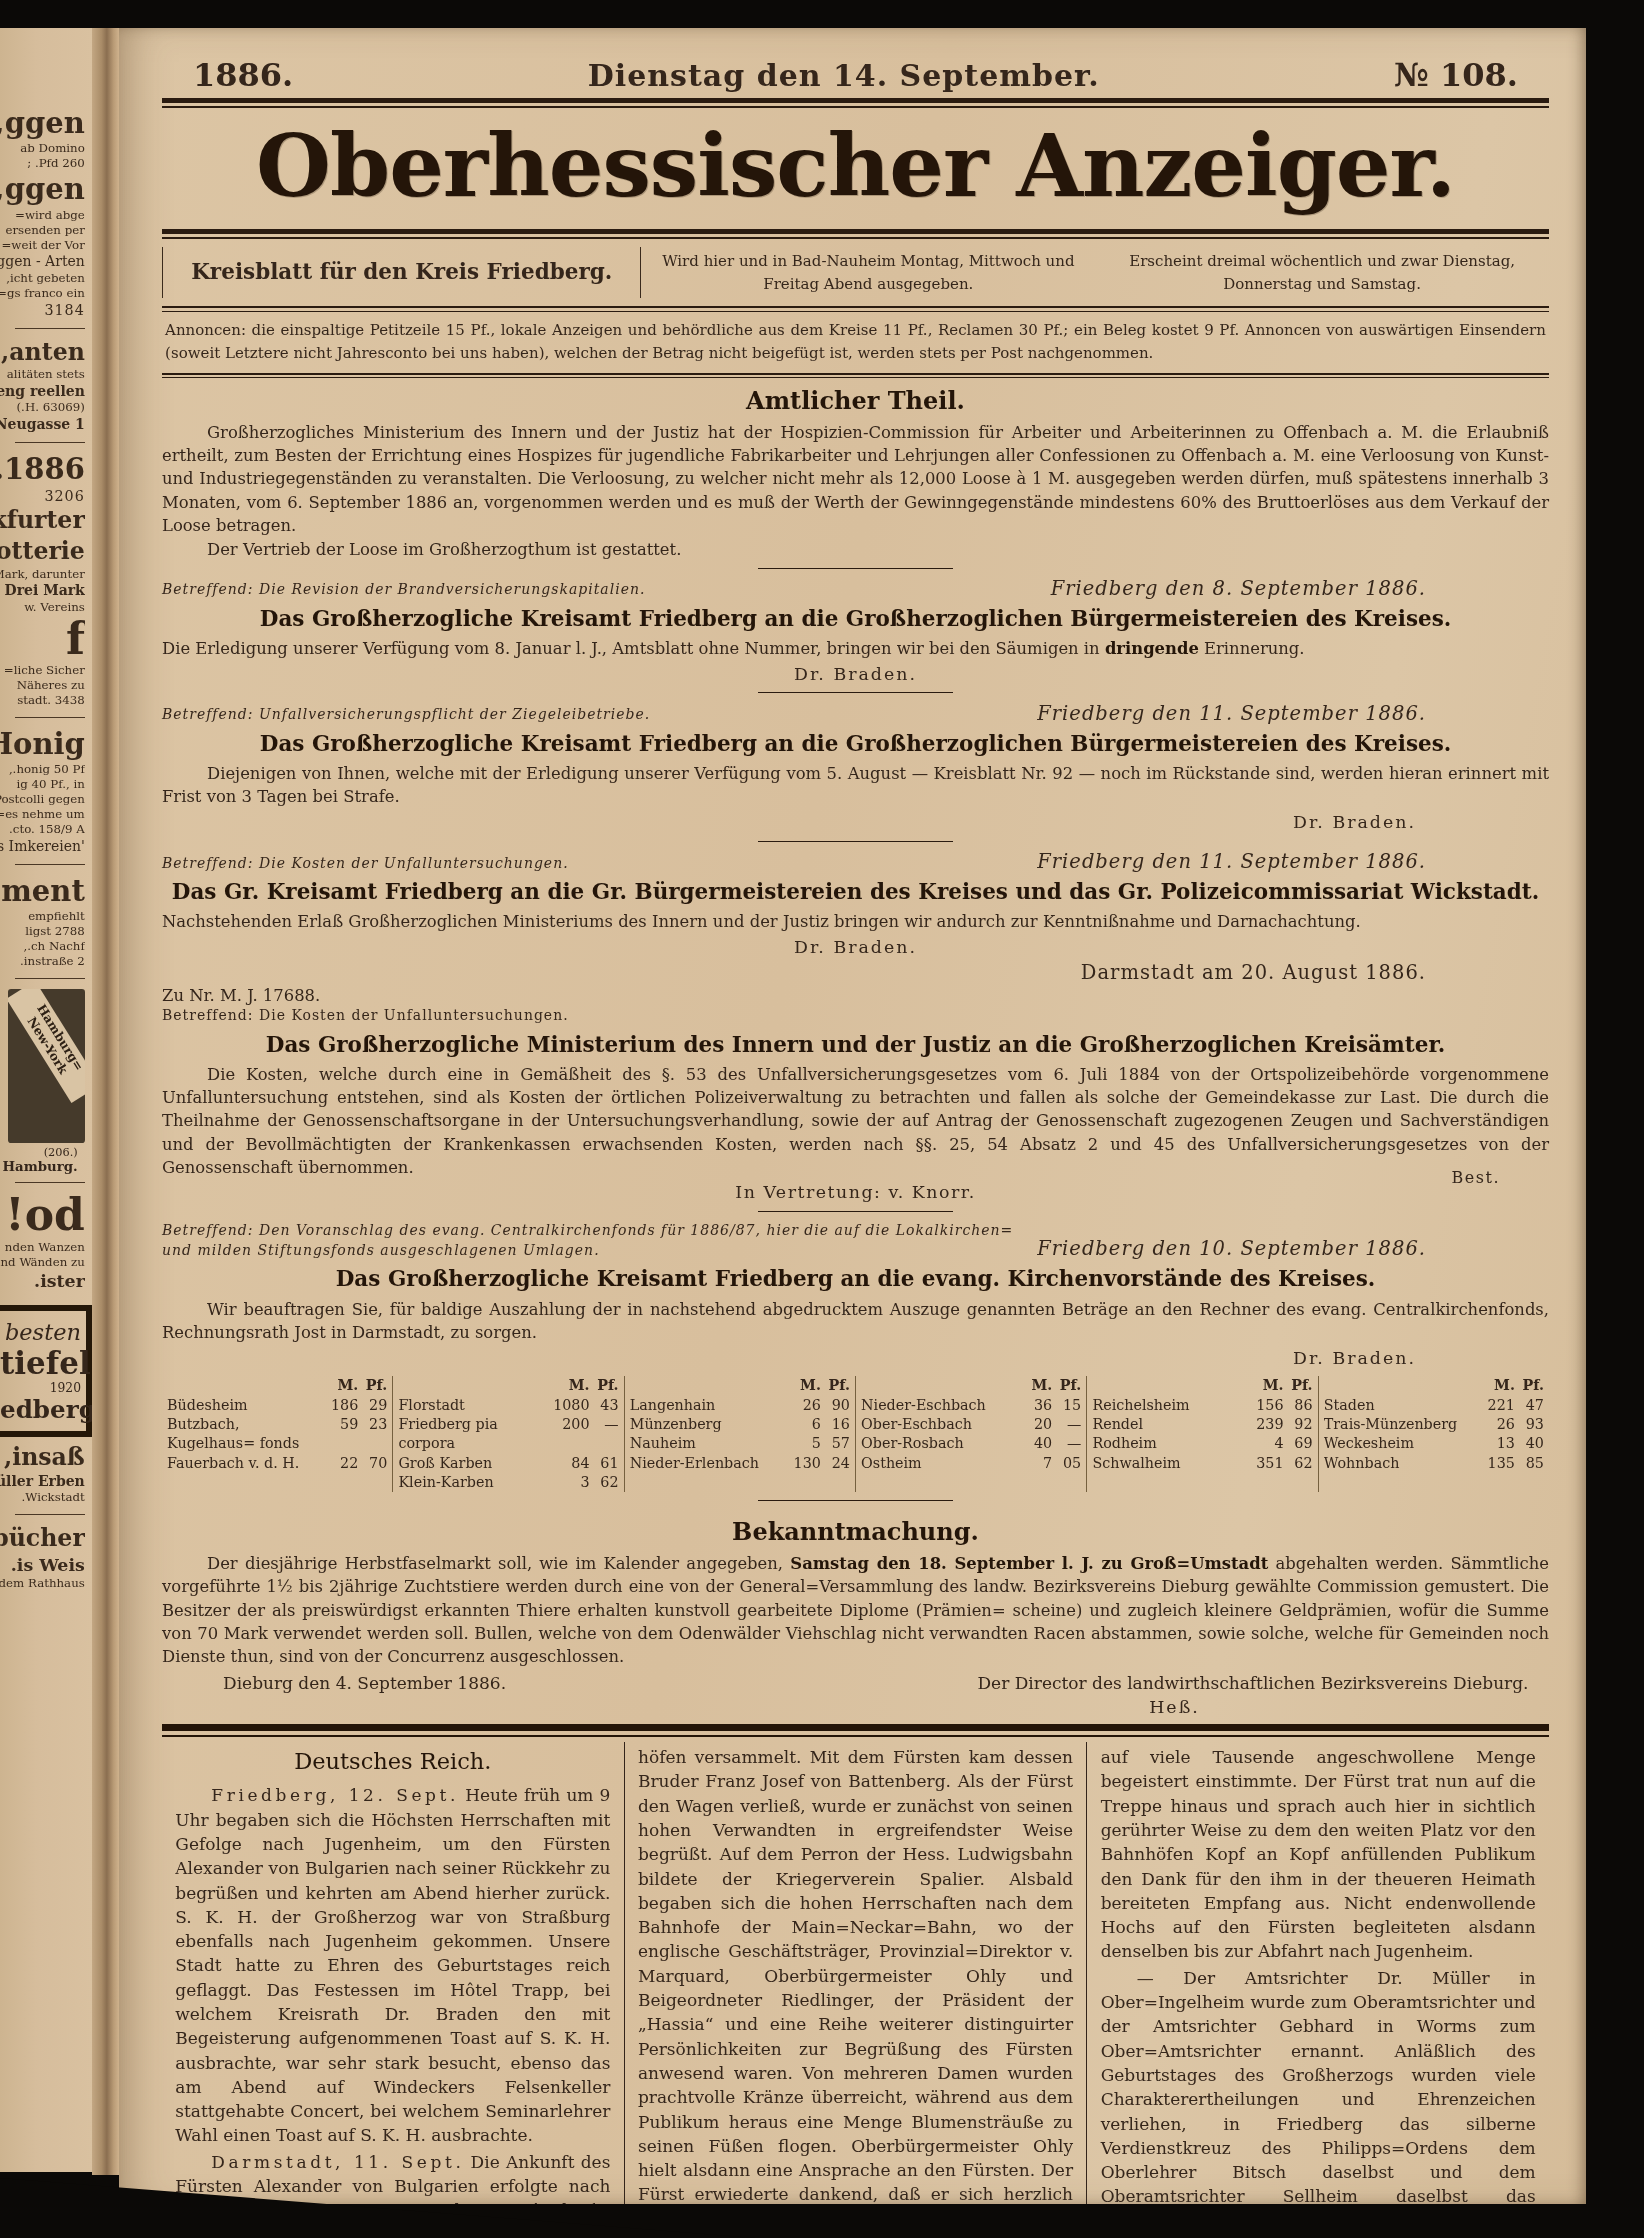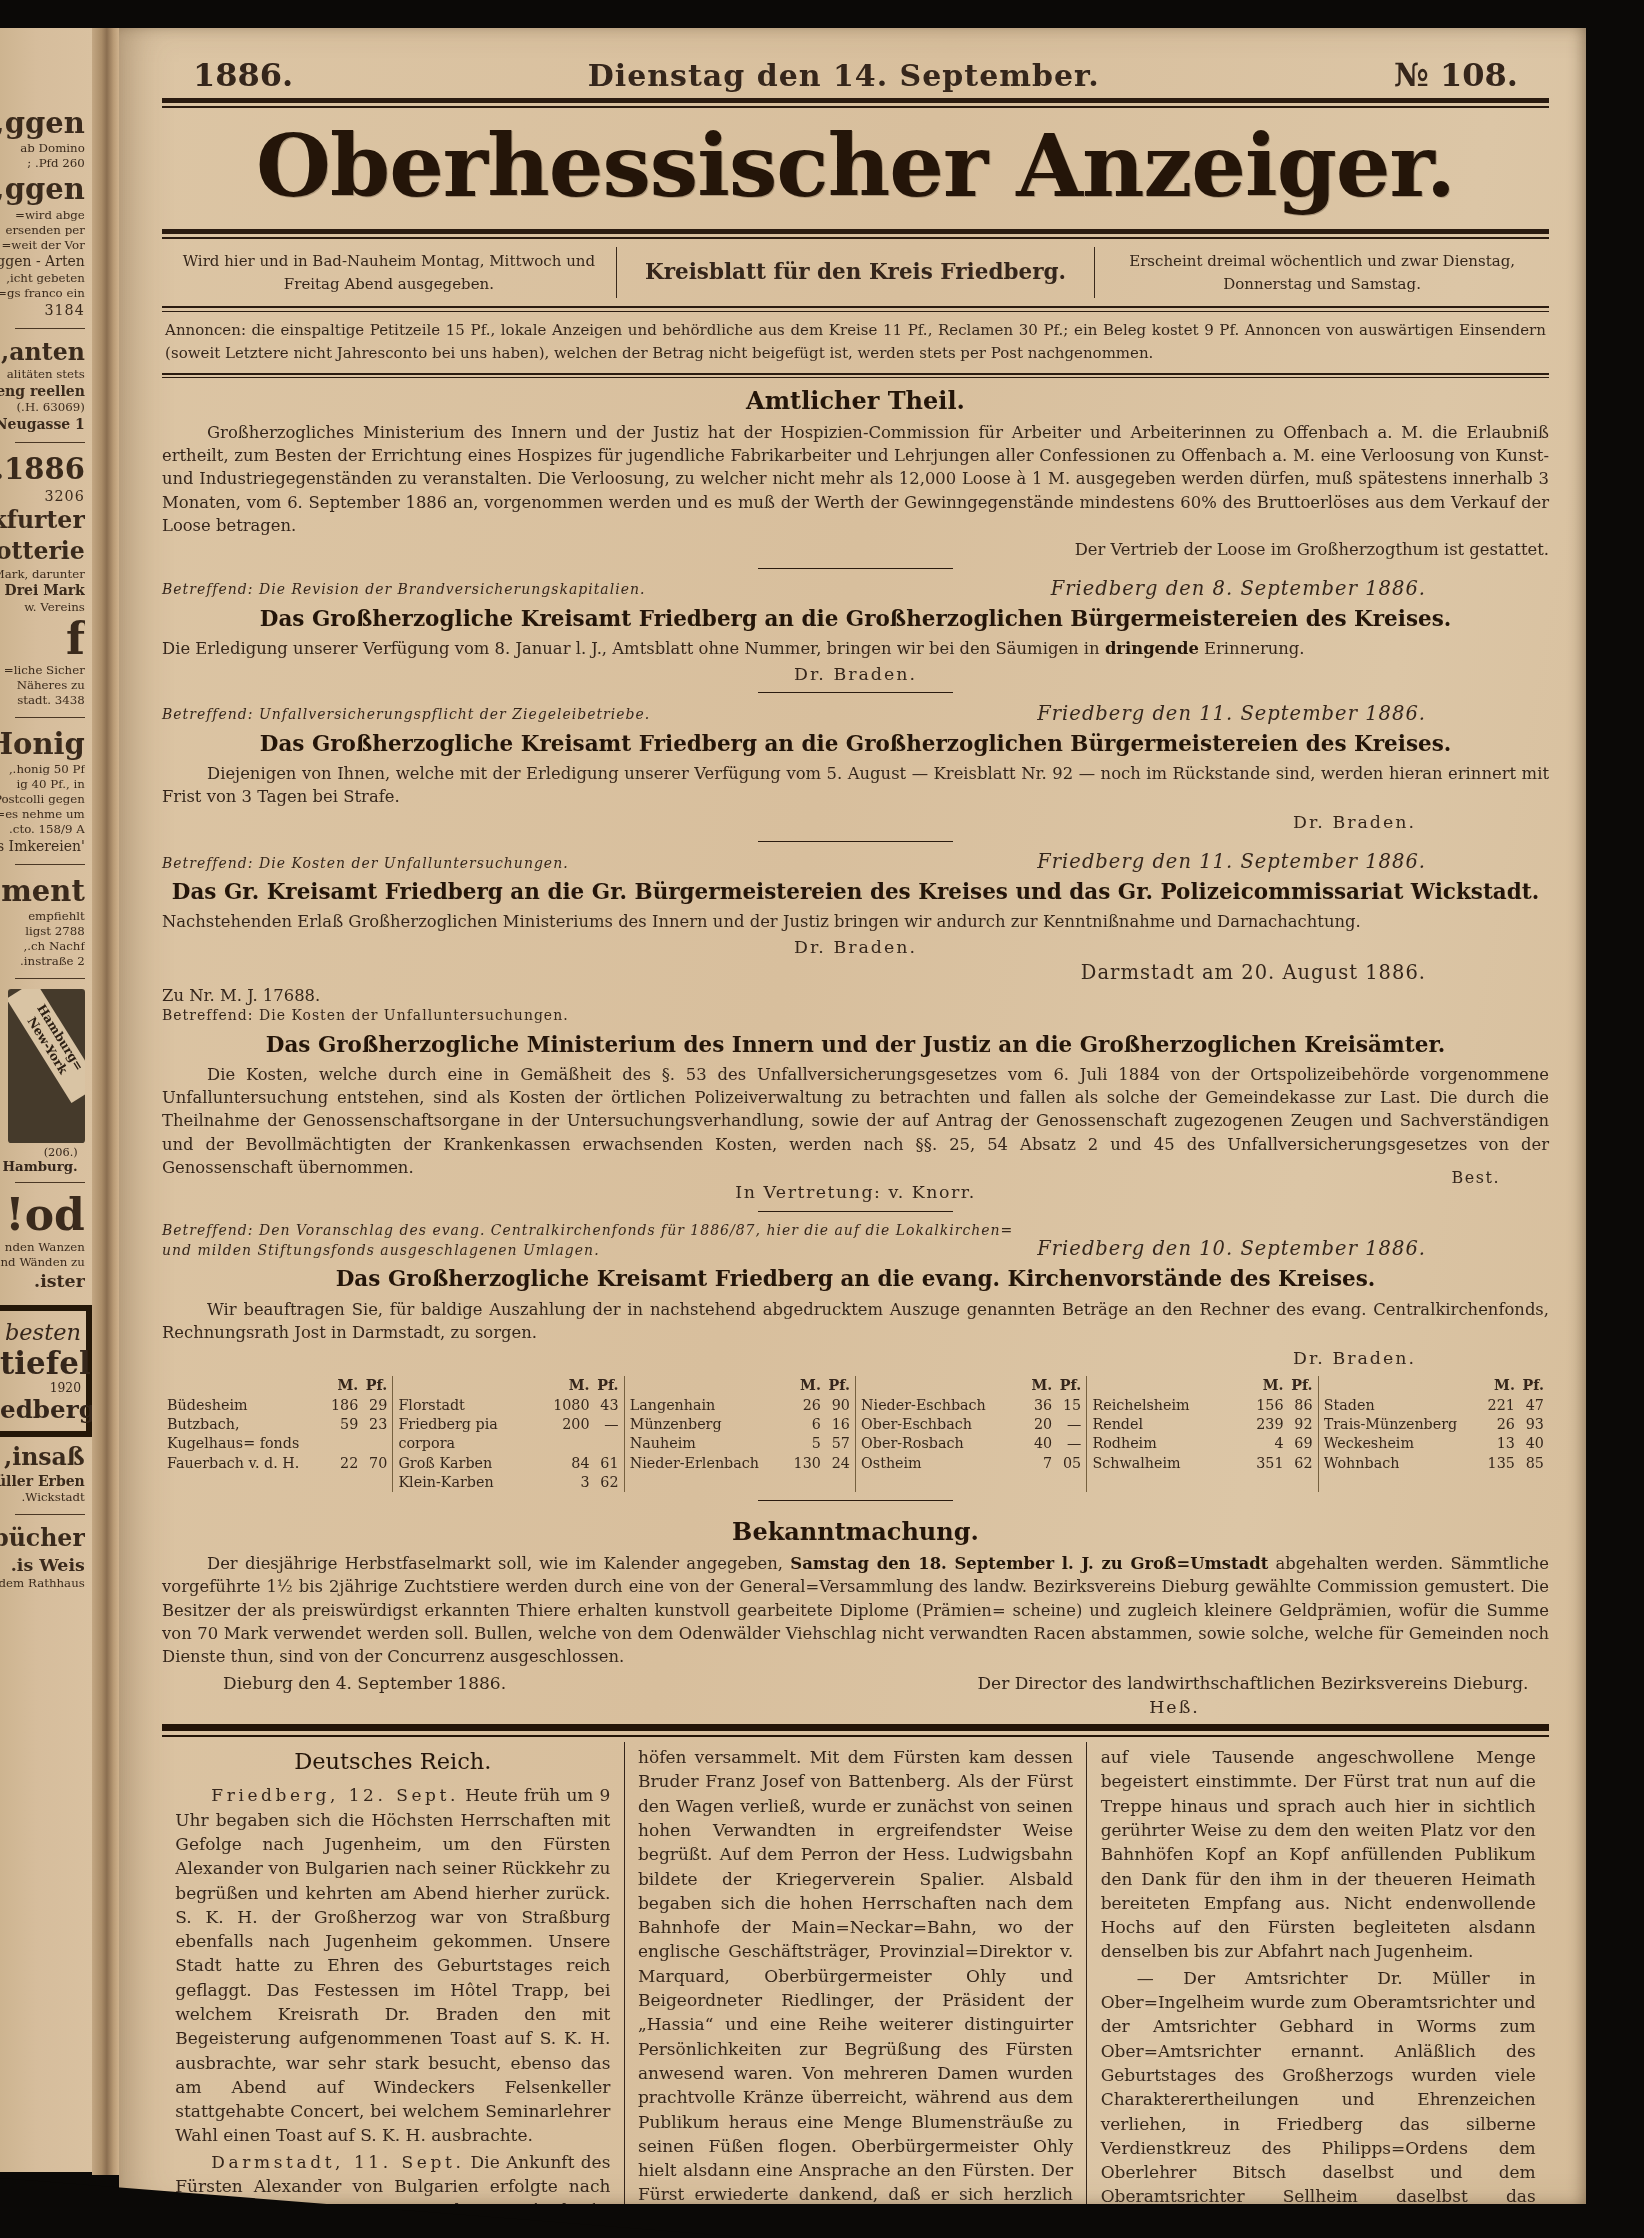--- a/index.html
+++ b/index.html
@@ -64,21 +64,21 @@
   .subrow{display:flex;align-items:center;padding:8.2px 0;}
   .subrow .cell{padding:3.1px 17.4px;font-size:15px;line-height:1.5;text-align:center;}
   .subrow .c-left,.subrow .c-right{flex:1.1;}
   .subrow .c-mid{flex:1.2;font-size:21.5px;font-weight:bold;
                  border-left:1px solid #3a2a1c;border-right:1px solid #3a2a1c;padding:9.2px 10.2px;}
   .annon{font-size:15px;line-height:1.55;text-align:justify;padding:7.2px 3.1px;}
 
   .sec-head{text-align:center;font-size:24px;font-weight:bold;padding:7.2px 0 3.1px 0;color:#241509;}
   p.body{font-size:16.4px;line-height:1.42;text-align:justify;margin:3.1px 0;text-indent:45px;}
   p.body.noind{text-indent:0;}
-  .line2{font-size:16.4px;margin:1px 0 3.1px 45px;text-align:right;}
+  .line2{font-size:16.4px;margin:1px 0 3.1px 45px;}
 
   .sdiv{width:195px;border-top:1.5px solid #2a1b10;margin:8.2px auto;}
   .metarow{display:flex;justify-content:space-between;align-items:flex-end;margin-top:7px;font-style:italic;}
   .betreff{font-size:14px;letter-spacing:1px;max-width:62%;line-height:1.45;}
   .dateline{font-size:19.5px;letter-spacing:1px;padding-right:123px;white-space:nowrap;}
   .h2{text-align:center;font-size:21.5px;font-weight:bold;margin:5.1px 0 4.1px 0;color:#241509;line-height:1.3;}
   .sig-c{text-align:center;font-size:17.4px;letter-spacing:2px;margin:4.1px 0;}
   .sig-r{text-align:right;font-size:17.4px;letter-spacing:2px;margin:4.1px 133px 4.1px 0;}
   .date-r{text-align:right;font-size:19.5px;letter-spacing:1px;margin:4.1px 123px 1px 0;}
   .ref{font-size:16.4px;margin:2px 0 0 0;}
@@ -204,22 +204,22 @@
     <span class="no">№ 108.</span>
   </div>
 
   <div class="drule"></div>
 
   <div class="title">Oberhessischer Anzeiger.</div>
 
   <div class="drule"></div>
 
   <div class="subrow">
+    <div class="cell c-mid">Kreisblatt für den Kreis Friedberg.</div>
     <div class="cell c-left">Wird hier und in Bad-Nauheim Montag, Mittwoch und Freitag Abend ausgegeben.</div>
-    <div class="cell c-mid">Kreisblatt für den Kreis Friedberg.</div>
     <div class="cell c-right">Erscheint dreimal wöchentlich und zwar Dienstag, Donnerstag und Samstag.</div>
   </div>
 
   <div class="drule-thin"></div>
 
   <div class="annon">Annoncen: die einspaltige Petitzeile 15 Pf., lokale Anzeigen und behördliche aus dem Kreise 11 Pf., Reclamen 30 Pf.; ein Beleg kostet 9 Pf. Annoncen von auswärtigen Einsendern (soweit Letztere nicht Jahresconto bei uns haben), welchen der Betrag nicht beigefügt ist, werden stets per Post nachgenommen.</div>
 
   <div class="drule-thin"></div>
 
   <div class="sec-head">Amtlicher Theil.</div>

